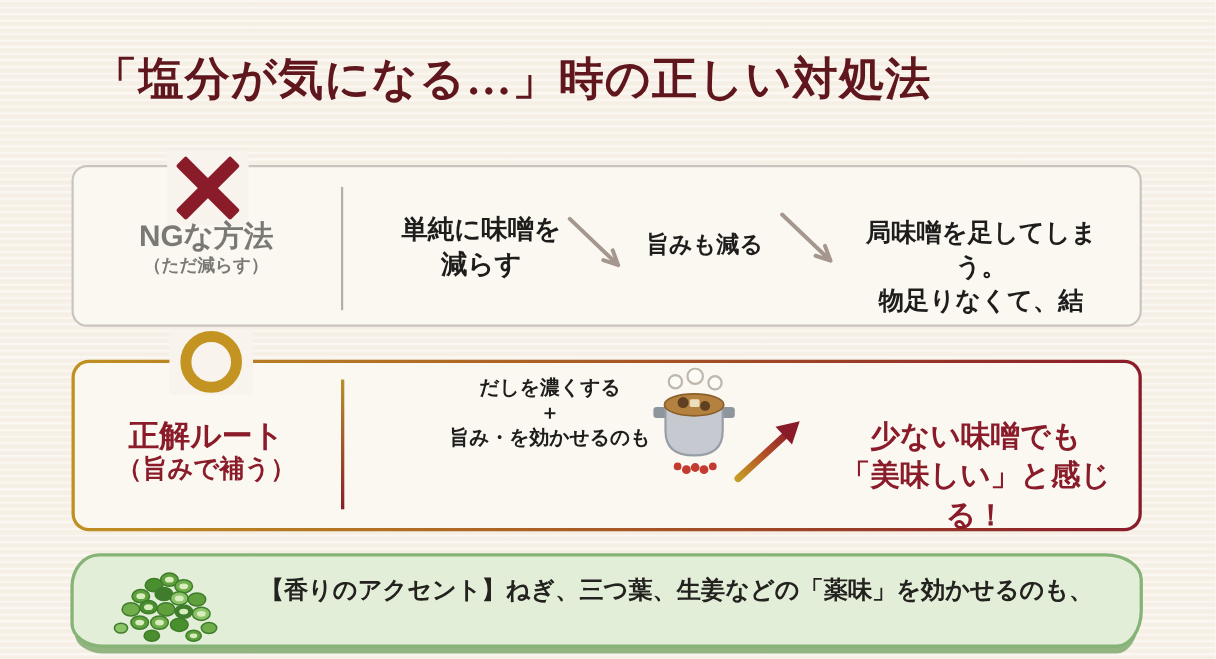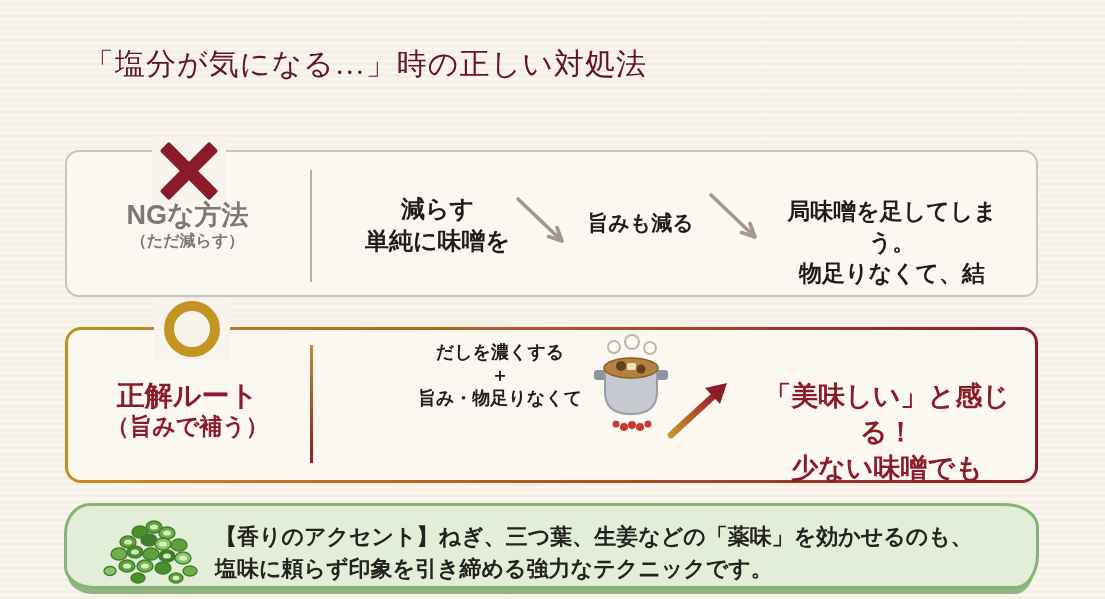--- a/index.html
+++ b/index.html
@@ -12,21 +12,21 @@
     background-color:#f7f1e8;
     background-image:
       repeating-linear-gradient(180deg, rgba(255,255,255,0.45) 0 1px, rgba(236,225,210,0.20) 3px, rgba(255,255,255,0) 6px);
   }
   .abs { position:absolute; }
 
   
   #title {
     left:84px; top:44px;
     font-family:"Liberation Serif","DejaVu Serif",serif;
-    font-size:30px; font-weight:400; letter-spacing:1px;
+    font-size:41px; font-weight:700; letter-spacing:1px;
     color:#5f161d;
   }
 
   
   #ng-box {
     left:65px; top:150px; width:973px; height:147px;
     background:#fbf8f2; border:2px solid #c9c5be; border-radius:14px;
     box-sizing:border-box;
   }
   .mark-wrap {
@@ -78,21 +78,21 @@
   .step-line { display:block; }
 
   
   #tip-box {
     left:64px; top:503px; width:975px; height:86px;
     background:#e3eed8; border:3px solid #86b477;
     border-radius:26px 34px 24px 30px / 30px 24px 34px 22px;
     box-sizing:border-box;
     box-shadow:0 9px 0 -4px rgba(111,160,94,0.75);
   }
-  #tip-text { left:215px; top:521px; width:800px; color:#23221f; font-size:22px; font-weight:700; line-height:1.45; }
+  #tip-text { left:215px; top:521px; width:800px; text-align:center; color:#23221f; font-size:22px; font-weight:700; line-height:1.45; }
 
   svg { display:block; }
 </style>
 </head>
 <body>
 
 <div id="page">
 
   <div id="title" class="abs">「塩分が気になる…」時の正しい対処法</div>
 
@@ -103,22 +103,22 @@
       <span class="cb b1"></span>
       <span class="cb b2"></span>
     </div>
   </div>
 
   <div id="ng-label-main" class="abs ng-label-col">NGな方法</div>
   <div id="ng-label-sub" class="abs ng-label-col">（ただ減らす）</div>
   <div id="ng-divider" class="abs"></div>
 
   <div id="ng-step1" class="abs step-text">
+    <span class="step-line">単純に味噌を</span>
     <span class="step-line">減らす</span>
-    <span class="step-line">単純に味噌を</span>
   </div>
 
   <svg class="abs" style="left:513px; top:194px;" width="62" height="58" viewBox="0 0 62 58">
     <path d="M5 5 L49 47 M49 47 L35.5 42.5 M49 47 L44 33.5" stroke="#a5968e" stroke-width="3.6" fill="none" stroke-linecap="round" stroke-linejoin="round"></path>
   </svg>
 
   <div id="ng-step2" class="abs step-text">旨みも減る</div>
 
   <svg class="abs" style="left:706px; top:190px;" width="62" height="58" viewBox="0 0 62 58">
     <path d="M5 5 L49 47 M49 47 L35.5 42.5 M49 47 L44 33.5" stroke="#a5968e" stroke-width="3.6" fill="none" stroke-linecap="round" stroke-linejoin="round"></path>
@@ -137,21 +137,21 @@
     <div class="circle-mark"></div>
   </div>
 
   <div id="ok-label-sub" class="abs ok-label-col">（旨みで補う）</div>
   <div id="ok-label-main" class="abs ok-label-col">正解ルート</div>
   <div id="ok-divider" class="abs"></div>
 
   <div id="ok-method" class="abs step-text">
     <span class="step-line">だしを濃くする</span>
     <span class="step-line">＋</span>
-    <span class="step-line">旨み・物足りなくて</span>
+    <span class="step-line">旨み・を効かせるのも</span>
   </div>
 
   <svg class="abs" style="left:592px; top:334px;" width="78" height="104" viewBox="0 0 78 104">
     <circle cx="22" cy="13" r="6" fill="#fdfbf5" stroke="#bdb7ad" stroke-width="2"></circle>
     <circle cx="40" cy="8" r="7" fill="#fdfbf5" stroke="#bdb7ad" stroke-width="2"></circle>
     <circle cx="58" cy="14" r="6" fill="#fdfbf5" stroke="#bdb7ad" stroke-width="2"></circle>
     <rect x="2" y="36" width="13" height="10" rx="3" fill="#8f959d"></rect>
     <rect x="63" y="36" width="13" height="10" rx="3" fill="#8f959d"></rect>
     <path d="M13 32 H65 V58 Q65 80 39 80 Q13 80 13 58 Z" fill="#c6cad0" stroke="#989ea6" stroke-width="2"></path>
     <ellipse cx="39" cy="34" rx="27" ry="10" fill="#b5813f" stroke="#8a5f2a" stroke-width="1.5"></ellipse>
@@ -171,22 +171,22 @@
         <stop offset="0" stop-color="#c59a25"></stop>
         <stop offset="0.55" stop-color="#b04a28"></stop>
         <stop offset="1" stop-color="#8a1c2a"></stop>
       </linearGradient>
     </defs>
     <path d="M8 61 L56 17" stroke="url(#ag)" stroke-width="6.5" stroke-linecap="round" fill="none"></path>
     <polygon points="64,9 42,14 57,30" fill="#8a1c2a"></polygon>
   </svg>
 
   <div id="ok-result" class="abs step-text">
+    <span class="step-line">少ない味噌でも</span>
     <span class="step-line">「美味しい」と感じる！</span>
-    <span class="step-line">少ない味噌でも</span>
   </div>
 
   <div id="tip-box" class="abs"></div>
 
   <svg class="abs" style="left:98px; top:511px;" width="112" height="80" viewBox="0 0 112 80">
     <g stroke="#3f7d2c" stroke-width="1.4">
       <ellipse cx="56" cy="16" rx="8" ry="6" fill="#5fa03c"></ellipse>
       <ellipse cx="42" cy="21" rx="8" ry="6" fill="#4a8f2e"></ellipse>
       <ellipse cx="69" cy="22" rx="8" ry="6" fill="#6fae4a"></ellipse>
       <ellipse cx="30" cy="31" rx="8" ry="6" fill="#5fa03c"></ellipse>
@@ -215,16 +215,15 @@
       <ellipse cx="69" cy="45" rx="4" ry="2.6"></ellipse>
       <ellipse cx="47" cy="55" rx="4" ry="2.6"></ellipse>
       <ellipse cx="85" cy="47" rx="4" ry="2.6"></ellipse>
       <ellipse cx="29" cy="55" rx="4" ry="2.6"></ellipse>
       <ellipse cx="78" cy="67" rx="3.4" ry="2.2"></ellipse>
     </g>
   </svg>
 
   <div id="tip-text" class="abs">
     <span class="step-line">【香りのアクセント】ねぎ、三つ葉、生姜などの「薬味」を効かせるのも、</span>
-    <span class="step-line">塩味に頼らず印象を引き締める強力なテクニックです。</span>
   </div>
 
 </div>
 
 </body></html>

